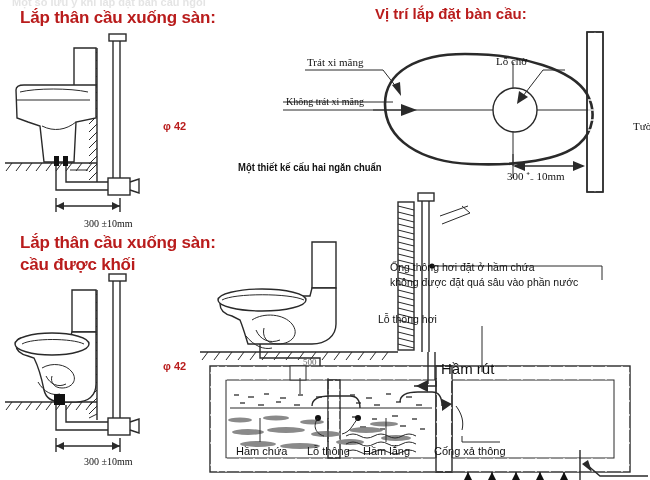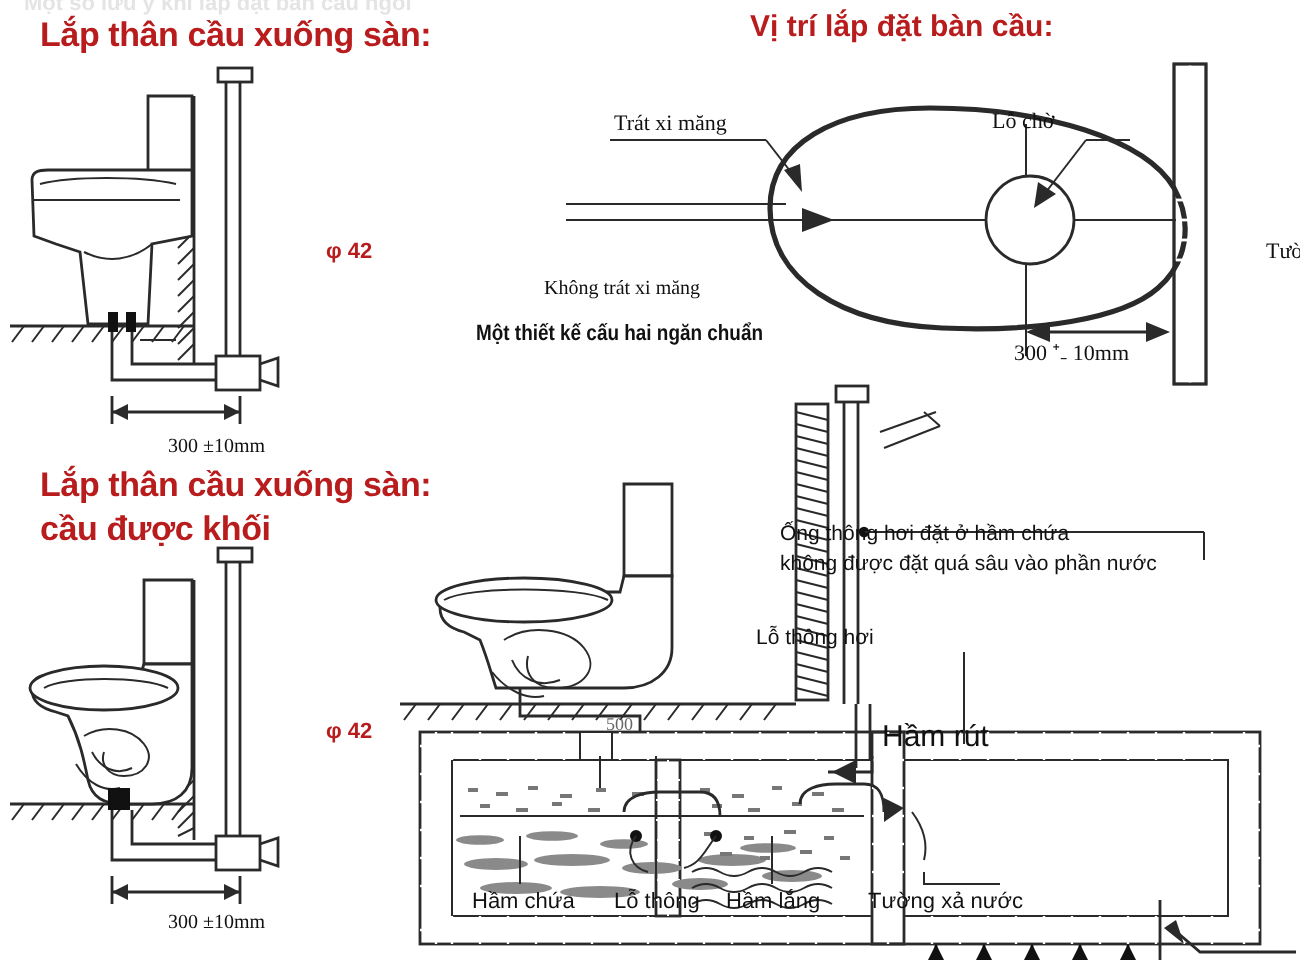--- a/index.html
+++ b/index.html
@@ -256,21 +256,21 @@
         <line x1="323" y1="134" x2="337" y2="134"></line>
           <line x1="323" y1="144" x2="337" y2="144"></line>
         <line x1="323" y1="154" x2="337" y2="154"></line>
         <line x1="330" y1="6" x2="330" y2="166"></line>
       </g>
       <rect class="ln med" x="322" y="6" width="16" height="160" fill="none"></rect>
     </g>
   </svg>
 
   <div class="abs t-serif" style="left:307px;top:56px;font-size:11px;">Trát xi măng</div>
-  <div class="abs t-serif" style="left:272px;top:96px;font-size:10px;margin-top:43px;">Không trát xi măng</div>
+  <div class="abs t-serif" style="left:286px;top:96px;font-size:10px;">Không trát xi măng</div>
   <div class="abs t-serif" style="left:496px;top:55px;font-size:11px;">Lỗ chờ</div>
   <div class="abs t-serif" style="left:602px;top:120px;font-size:11px;padding-left:31px;">Tường</div>
   <div class="abs t-serif" style="left:507px;top:168px;font-size:11px;">300 ⁺₋ 10mm</div>
 
   <div class="abs t-cond" style="left:238px;top:161px;font-size:11px;">Một thiết kế cấu hai ngăn chuẩn</div>
 
   <svg class="abs" style="left:200px;top:180px;" width="450" height="300" viewBox="0 0 450 300">
 
     <rect class="ln med fillw" x="198" y="22" width="16" height="148"></rect>
     <g class="ln thin">
@@ -553,21 +553,21 @@
   <div class="abs t-note" style="left:378px;top:313px;font-size:10.5px;">Lỗ thông hơi</div>
 
   <div class="abs t-serif" style="left:303px;top:357px;font-size:9px;color:#666;">500</div>
 
   <div class="abs t-note" style="left:441px;top:360px;font-size:15px;">Hầm rút</div>
 
   <div class="abs t-note" style="left:236px;top:445px;font-size:11px;">Hầm chứa</div>
   <div class="abs t-note" style="left:307px;top:445px;font-size:11px;">Lỗ thông</div>
   <div class="abs t-note" style="left:363px;top:445px;font-size:11px;">Hầm lắng</div>
 
-  <div class="abs t-note" style="left:434px;top:445px;font-size:11px;">Tường xả nước</div>
+  <div class="abs t-note" style="left:434px;top:445px;font-size:11px;">Cống xả thông</div>
 
   <svg class="abs" style="left:200px;top:400px;" width="450" height="60" viewBox="0 0 450 60">
     <line class="ln thin" x1="60" y1="18" x2="60" y2="42"></line>
     <line class="ln thin" x1="128" y1="18" x2="128" y2="42"></line>
     <line class="ln thin" x1="186" y1="18" x2="186" y2="42"></line>
     <path class="ln thin" d="M262 36 L262 42 L300 42"></path>
   </svg>
 
 </div>
 

